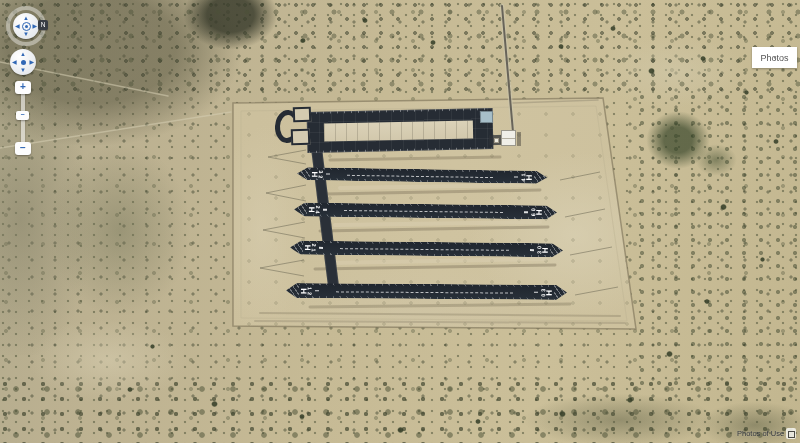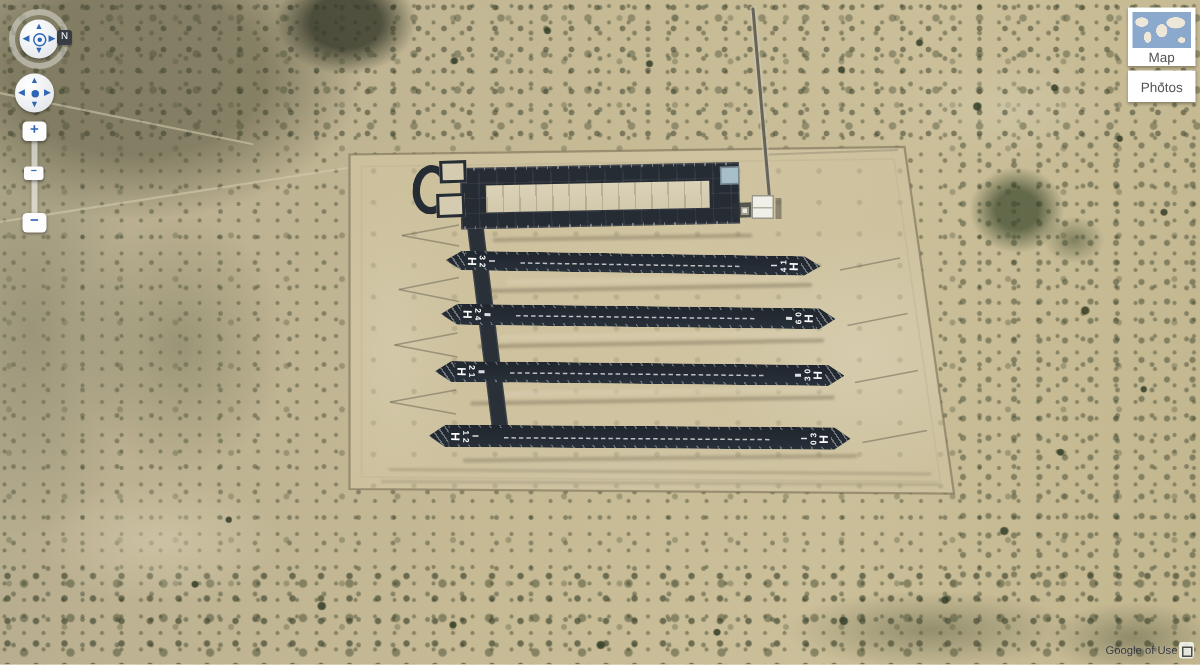--- a/index.html
+++ b/index.html
@@ -356,25 +356,21 @@
     <div class="arr d">▼</div>
     <div class="arr lf">◀</div>
     <div class="arr rt">▶</div>
     <div class="cdot"></div>
   </div>
   <div id="ztrack"></div>
   <div id="zplus" class="zbtn">+</div>
   <div id="zthumb">−</div>
   <div id="zminus" class="zbtn">−</div>
 
-  <div id="mapbox">
-    <div id="mapthumb"></div>
-    <div id="maplabel">Map</div>
-  </div>
   <div id="photosbox">
     <div id="photoslabel">Photos</div>
     <div id="photoscaret">▾</div>
   </div>
 
-  <div id="terms">Google of Use</div>
+  <div id="terms">Photos of Use</div>
   <div id="attrib"></div>
 
 </div>
 
 </body></html>

